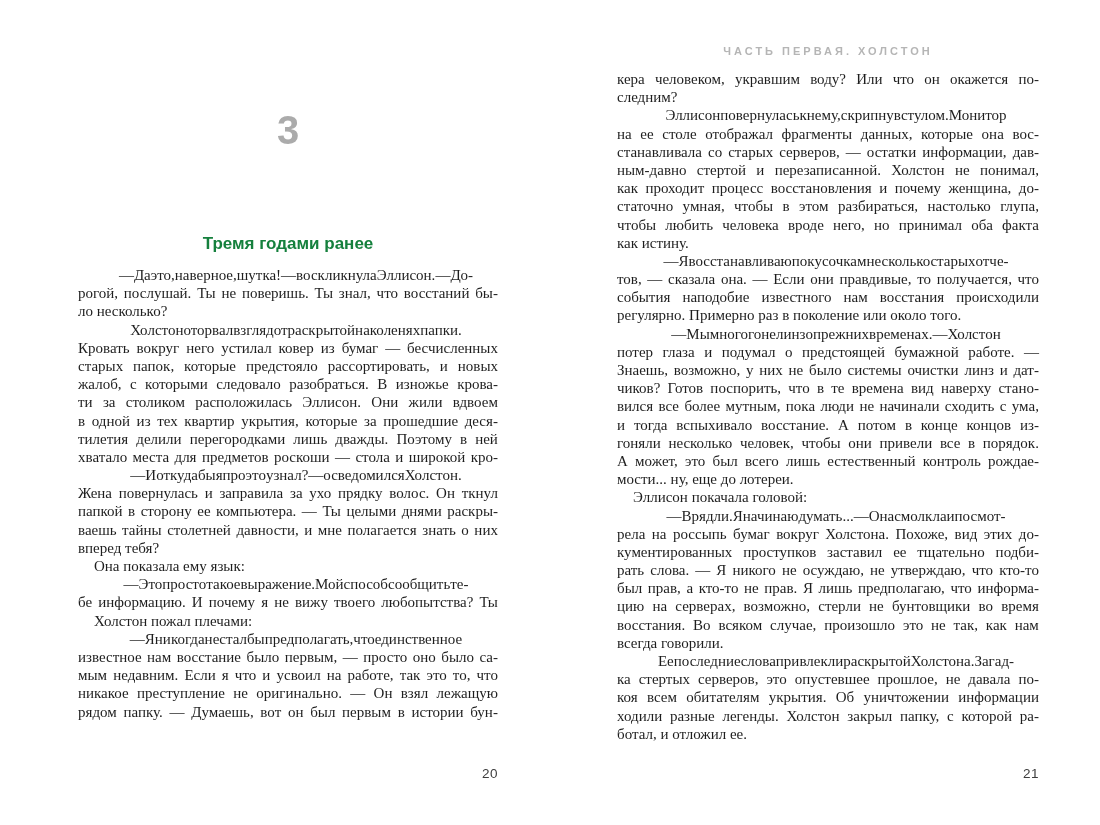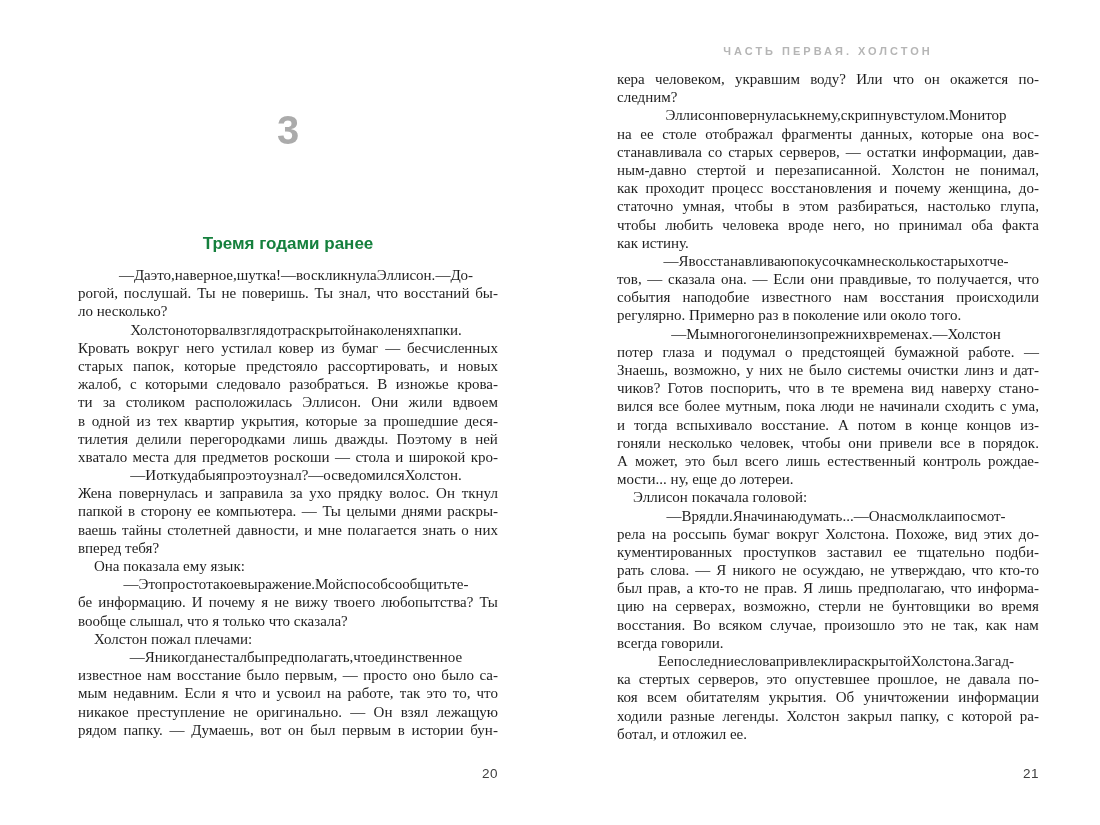--- a/index.html
+++ b/index.html
@@ -282,21 +282,20 @@
           <span>информацию.</span>
           <span>И</span>
           <span>почему</span>
           <span>я</span>
           <span>не</span>
           <span>вижу</span>
           <span>твоего</span>
           <span>любопытства?</span>
           <span>Ты</span>
         </div>
-        <div class="line">вообще слышал, что я только что сказала?</div>
         <div class="line ind">Холстон пожал плечами:</div>
         <div class="line j ind">
           <span>—</span>
           <span>Я</span>
           <span>никогда</span>
           <span>не</span>
           <span>стал</span>
           <span>бы</span>
           <span>предполагать,</span>
           <span>что</span>

